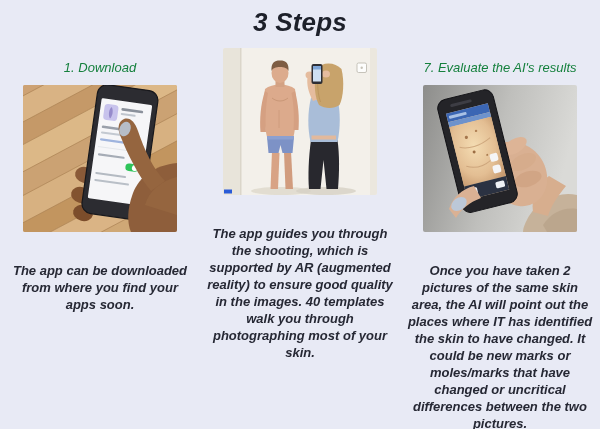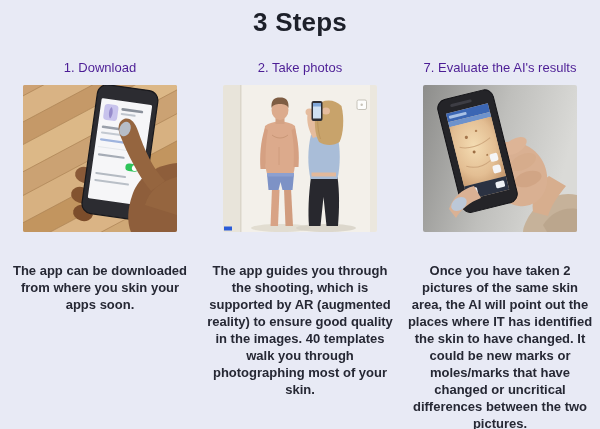--- a/index.html
+++ b/index.html
@@ -3,40 +3,40 @@
 <meta charset="utf-8">
 <style>
   html, body { margin: 0; padding: 0; }
   body {
     width: 600px; height: 429px;
     background: #e8eaf5;
     font-family: "Liberation Sans", sans-serif;
     color: #23252e;
     overflow: hidden;
   }
-  .page { width: 600px; height: 429px; }
+  .page { width: 600px; height: 429px; font-style: italic; }
   .title {
     margin: 0; padding-top: 7px;
     text-align: center;
     font-size: 26px; font-weight: bold;
     color: #1d202a; letter-spacing: 0.2px;
   }
   .steps {
     display: flex;
     margin-top: 0;
   }
   .step {
     flex: 1 1 0;
     width: 200px;
     text-align: center;
   }
   .step-heading {
     margin: 22px 0 0 0;
     font-size: 13px; font-weight: 500;
-    color: #4c1d95;
+    color: #15803d;
   }
   .photo {
     margin: 10px auto 0 auto;
     width: 154px; height: 147px;
     border-radius: 2px;
     overflow: hidden;
   }
   .photo svg { display: block; }
   .step-desc {
     width: 188px;
@@ -111,25 +111,24 @@
           </g>
 
           <path d="M154 78 C132 80 116 92 110 108 C104 124 104 138 108 147 L154 147 Z" fill="#8e5e3b"></path>
           <path d="M154 92 C138 96 126 106 122 120 L154 130 Z" fill="#9a6a42" opacity="0.6"></path>
 
           <path d="M128 106 C116 92 104 68 97 50 C94 42 96 36 101 34 C107 32 112 37 115 46 C121 64 130 84 142 96 Z" fill="#95653f"></path>
 
           <ellipse cx="102" cy="44" rx="5.5" ry="7.5" fill="#b6bdc7" transform="rotate(22 102 44)"></ellipse>
         </svg>
       </figure>
-      <p class="step-desc">The app can be downloaded from where you skin your apps soon.</p>
+      <p class="step-desc">The app can be downloaded from where you find your apps soon.</p>
     </section>
 
     <section class="step">
-      <h2 class="step-heading">2. Take photos</h2>
       <figure class="photo">
         <svg width="154" height="147" viewBox="0 0 154 147">
 
           <rect width="154" height="147" fill="#f3f0ea"></rect>
           <rect width="17" height="147" fill="#e8e4da"></rect>
           <rect x="17" width="1.5" height="147" fill="#dbd6ca"></rect>
           <rect x="147" width="7" height="147" fill="#ebe7de"></rect>
 
           <rect x="134" y="15" width="9.5" height="9.5" rx="1.5" fill="#fdfdfc" stroke="#b9b5ab" stroke-width="0.8"></rect>
           <circle cx="138.7" cy="19.7" r="1.2" fill="#c7c3b9"></circle>

